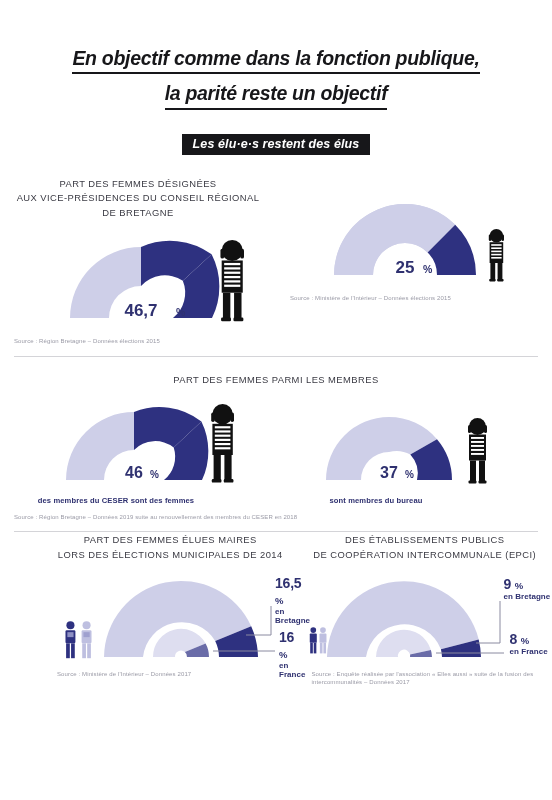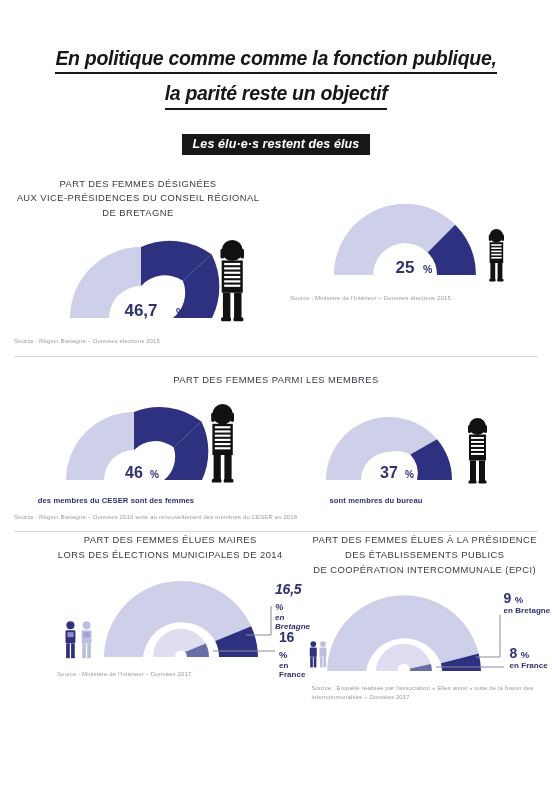--- a/index.html
+++ b/index.html
@@ -85,21 +85,21 @@
   }
   .callout { position: absolute; }
 </style>
 </head>
 <body>
 
 <div class="page">
 
   <div class="header">
     <div>
-      <span class="title-line">En politique comme comme la fonction publique,</span>
+      <span class="title-line">En objectif comme dans la fonction publique,</span>
     </div>
     <div>
       <span class="title-line second">la parité reste un objectif</span>
     </div>
     <div class="subtitle-wrap">
       <span class="subtitle">Les élu·e·s restent des élus</span>
     </div>
   </div>
 
   <div class="section" style="margin-top:22px;">
@@ -279,35 +279,34 @@
               <rect x="5" y="36" width="6" height="24" fill="#2E3180"></rect>
               <rect x="13" y="36" width="6" height="24" fill="#2E3180"></rect>
               <circle cx="38" cy="7" r="6.5" fill="#BEBFE0"></circle>
               <rect x="30" y="15" width="16" height="21" rx="2" fill="#BEBFE0"></rect>
               <rect x="33" y="18" width="10" height="8" fill="#9FA0CF"></rect>
               <rect x="31" y="36" width="6" height="24" fill="#BEBFE0"></rect>
               <rect x="39" y="36" width="6" height="24" fill="#BEBFE0"></rect>
             </g>
           </svg>
 
-          <div class="callout" style="left:232px; top:12px;font-style:italic;">
+          <div class="callout" style="left:232px; top:6px;">
             <div class="callout-num"><span>16,5</span> <span class="pct">%</span></div>
             <div class="callout-sub">en Bretagne</div>
           </div>
           <div class="callout" style="left:236px; top:60px;">
             <div class="callout-num"><span>16</span> <span class="pct">%</span></div>
             <div class="callout-sub">en France</div>
           </div>
         </div>
         <div class="source" style="margin-top:6px;">Source : Ministère de l'Intérieur – Données 2017</div>
       </div>
 
       <div class="col">
         <div class="chart-title" style="padding:0 8px;">
-          <span class="big">PART DES FEMMES ÉLUES À LA PRÉSIDENCE</span>
           <span class="big">DES ÉTABLISSEMENTS PUBLICS</span>
           <span class="big">DE COOPÉRATION INTERCOMMUNALE (EPCI)</span>
         </div>
         <div class="gauge-row" style="height:95px;margin-top:6px;">
           <svg width="276" height="95" viewBox="0 0 276 95">
 
             <path d="M 29 88 A 77 77 0 0 1 180.7 70.5 L 142.9 80.2 A 39 39 0 0 0 68 88 Z" fill="#CECFE8"></path>
             <path d="M 180.7 70.5 A 77 77 0 0 1 183 88 L 144 88 A 39 39 0 0 0 142.9 80.2 Z" fill="#2E3180"></path>
 
             <path d="M 78 88 A 28 28 0 0 1 132.9 81.0 L 112.0 85.5 A 6 6 0 0 0 100 88 Z" fill="#DEDEF0"></path>

